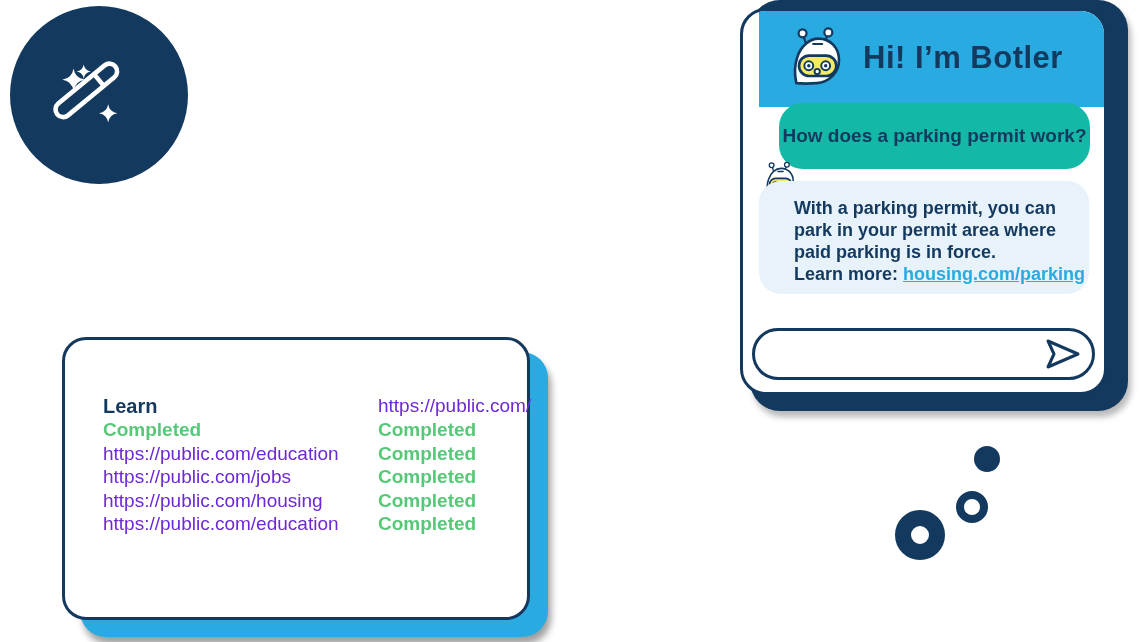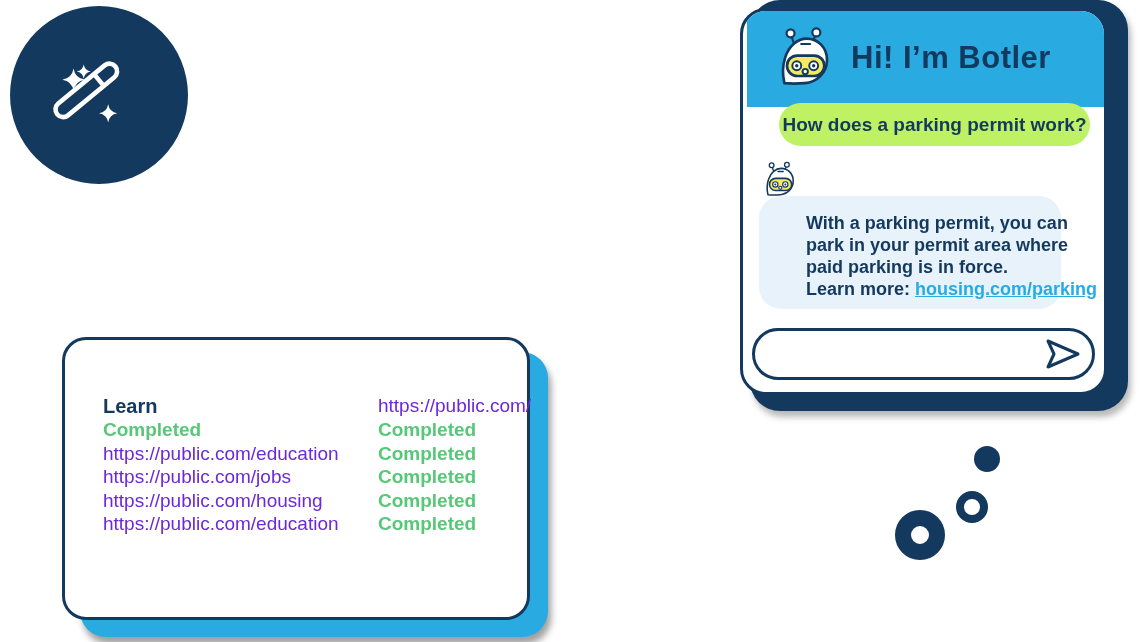--- a/index.html
+++ b/index.html
@@ -21,39 +21,39 @@
     position: absolute; left: 750px; top: 0px; width: 378px; height: 411px;
     background: #14395E; border-radius: 30px;
     box-shadow: 3px 6px 6px rgba(0,0,0,0.28);
   }
   .chat-card {
     position: absolute; left: 740px; top: 8px; width: 367px; height: 387px;
     background: #ffffff; border: 3px solid #14395E; border-radius: 26px;
     overflow: hidden;
   }
   .chat-header {
-    position: absolute; left: 4px; top: 0; right: 0; height: 96px;
+    position: absolute; left: 16px; top: 0; right: 0; height: 96px;
     background: #29ABE2; display: flex; align-items: center;
   }
   .chat-header .avatar-wrap { margin: 6px 0 0 24px; }
   .chat-title {
     margin-left: 16px; margin-top: -2px;
     font-size: 31px; font-weight: 700; color: #14395E; letter-spacing: 0.5px;
   }
   .user-bubble {
-    position: absolute; left: 36px; top: 92px; width: 311px; height: 43px;
-    background: #bef264; border-radius: 24px;
+    position: absolute; left: 36px; top: 92px; width: 311px; height: 66px;
+    background: #14b8a6; border-radius: 24px;
     display: flex; align-items: center; justify-content: center;
     font-size: 19px; font-weight: 700; color: #14395E; white-space: nowrap;
   }
   .bot-avatar { position: absolute; left: 17px; top: 150px; }
   .bot-bubble {
-    position: absolute; left: 16px; top: 185px; width: 302px; height: 113px;
+    position: absolute; left: 16px; top: 170px; width: 330px; height: 113px;
     background: #E7F2FA; border-radius: 22px;
-    padding: 16px 0 0 47px;
+    padding: 16px 0 0 35px;
     font-size: 18px; font-weight: 700; color: #14395E; line-height: 22px;
   }
   .bot-bubble .line { white-space: nowrap; }
   .bot-link { color: #29ABE2; text-decoration: underline; cursor: pointer; }
   .chat-inputbar {
     position: absolute; left: 9px; top: 317px; width: 343px; height: 52px;
     border: 3px solid #14395E; border-radius: 26px; background: #ffffff;
     display: flex; align-items: center;
   }
   .chat-input {

